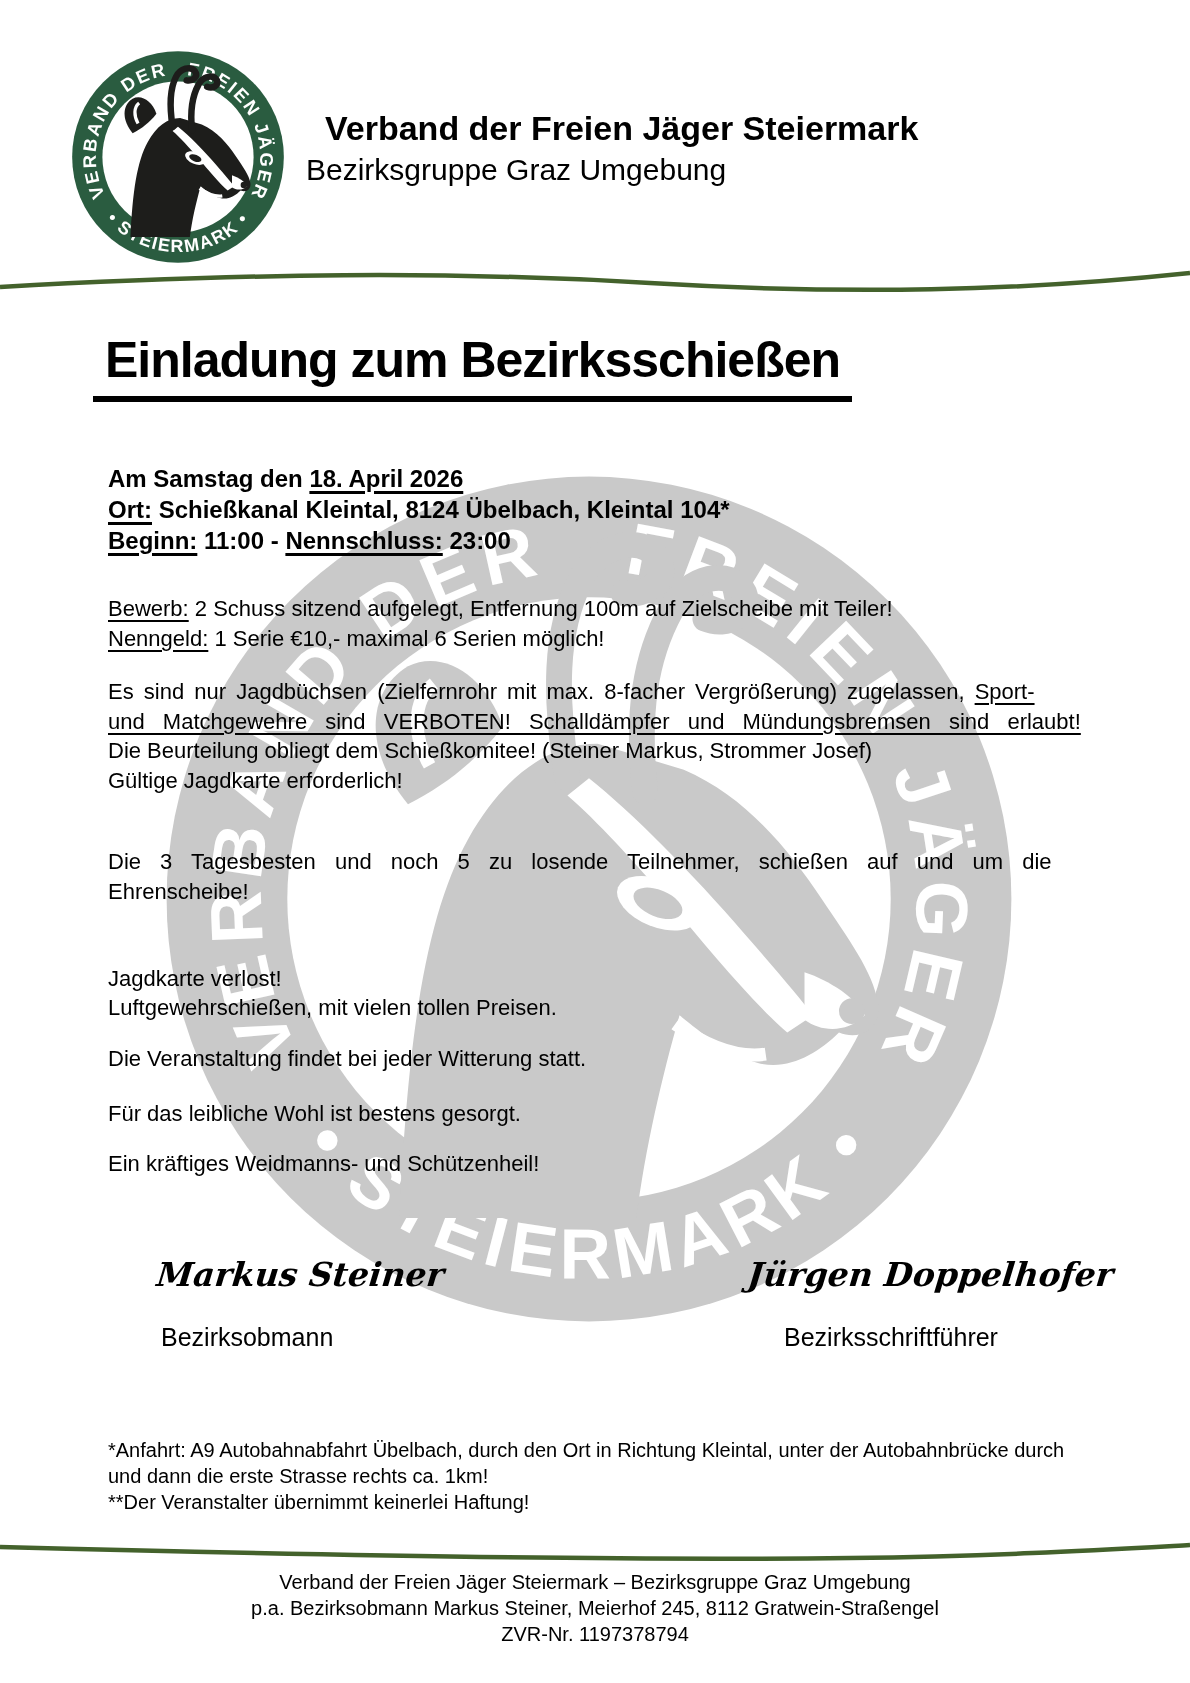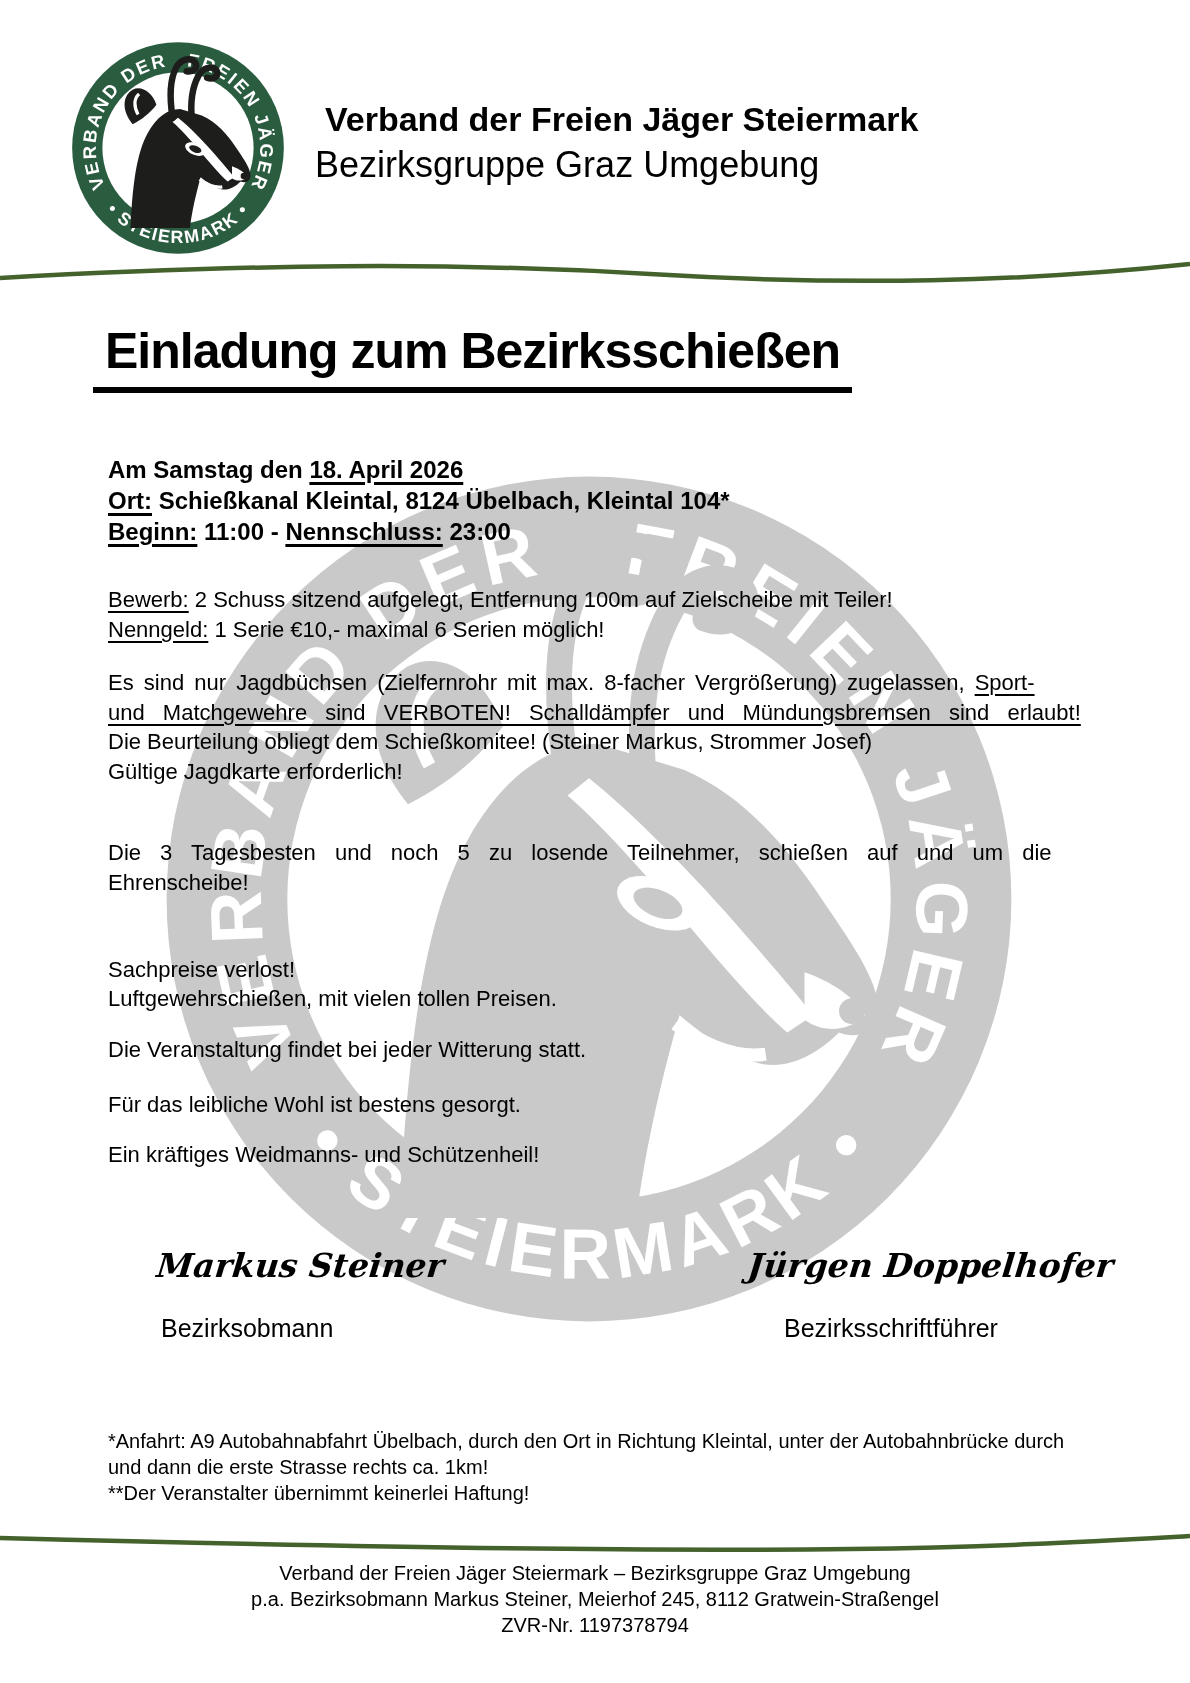--- a/index.html
+++ b/index.html
@@ -5,24 +5,24 @@
   html,body{margin:0;padding:0;background:#ffffff;}
   .page{
     position:relative;width:1190px;height:1683px;background:#fff;overflow:hidden;
     font-family:"Liberation Sans",sans-serif;color:#000;
   }
   
   .logo--color{--lc-ring:var(--ring-green,#2a5c40);--lc-dark:#1d1d1b;--lc-light:#ffffff;}
   .logo--gray{--lc-ring:var(--watermark-gray,#c9c9c9);--lc-dark:var(--watermark-gray,#c9c9c9);--lc-light:#ffffff;}
   .header-logo{position:absolute;left:70px;top:40px;}
   .watermark{position:absolute;left:158px;top:468px;z-index:0;}
-  .content{position:absolute;inset:0;z-index:1;}
+  .content{position:absolute;inset:0;z-index:1;margin-top:9px;}
   
   .org-name{position:absolute;left:325px;top:100px;font-size:34px;font-weight:bold;white-space:nowrap;}
-  .org-sub{position:absolute;left:315px;top:144px;font-size:36px;white-space:nowrap;}
+  .org-sub{position:absolute;left:306px;top:144px;font-size:30px;white-space:nowrap;}
   .rule{position:absolute;left:0;}
   .rule-top{top:250px;}
   .rule-bottom{top:1526px;}
   
   .title{position:absolute;left:0;top:322px;width:945px;text-align:center;
          font-size:50px;font-weight:bold;letter-spacing:-1px;}
   .title span{border-bottom:6px solid #000;padding:0 12px 8px 12px;}
   
   .block{position:absolute;left:108px;width:985px;white-space:nowrap;}
   .event{top:454px;font-size:24px;font-weight:bold;line-height:31px;}
@@ -108,21 +108,21 @@
 
     <div class="title">
       <span>Einladung zum Bezirksschießen</span>
     </div>
 
     <div class="block event"><span>Am Samstag den </span><span class="u">18. April 2026</span><br><span class="u">Ort:</span><span> Schießkanal Kleintal, 8124 Übelbach, Kleintal 104*</span><br><span class="u">Beginn:</span><span> 11:00 - </span><span class="u">Nennschluss:</span><span> 23:00</span></div>
 
     <div class="block body-par p1"><span class="u">Bewerb:</span><span> 2 Schuss sitzend aufgelegt, Entfernung 100m auf Zielscheibe mit Teiler!</span><br><span class="u">Nenngeld:</span><span> 1 Serie €10,- maximal 6 Serien möglich!</span></div>
     <div class="block body-par p2"><span style="word-spacing: 4px;">Es sind nur Jagdbüchsen (Zielfernrohr mit max. 8-facher Vergrößerung) zugelassen, </span><span class="u">Sport-</span><br><span class="u" style="word-spacing: 12px;">und Matchgewehre sind VERBOTEN! Schalldämpfer und Mündungsbremsen sind erlaubt!</span><br><span>Die Beurteilung obliegt dem Schießkomitee! (Steiner Markus, Strommer Josef)</span><br><span>Gültige Jagdkarte erforderlich!</span></div>
     <div class="block body-par p3"><span style="word-spacing: 13px;">Die 3 Tagesbesten und noch 5 zu losende Teilnehmer, schießen auf und um die</span><br><span>Ehrenscheibe!</span></div>
-    <div class="block body-par p4"><br><span>Sachpreise verlost!</span><br><span>Luftgewehrschießen, mit vielen tollen Preisen.</span></div>
+    <div class="block body-par p4"><br><span>Jagdkarte verlost!</span><br><span>Luftgewehrschießen, mit vielen tollen Preisen.</span></div>
     <div class="block body-par p5"><span>Die Veranstaltung findet bei jeder Witterung statt.</span></div>
     <div class="block body-par p6"><span>Für das leibliche Wohl ist bestens gesorgt.</span></div>
     <div class="block body-par p7"><span>Ein kräftiges Weidmanns- und Schützenheil!</span></div>
 
     <div class="sig-name sig-left">Markus Steiner</div>
     <div class="sig-name sig-right">Jürgen Doppelhofer</div>
     <div class="sig-role role-left">Bezirksobmann</div>
     <div class="sig-role role-right">Bezirksschriftführer</div>
 
     <div class="block footnote"><span>*Anfahrt: A9 Autobahnabfahrt Übelbach, durch den Ort in Richtung Kleintal, unter der Autobahnbrücke durch</span><br><span>und dann die erste Strasse rechts ca. 1km!</span><br><span>**Der Veranstalter übernimmt keinerlei Haftung!</span></div>

